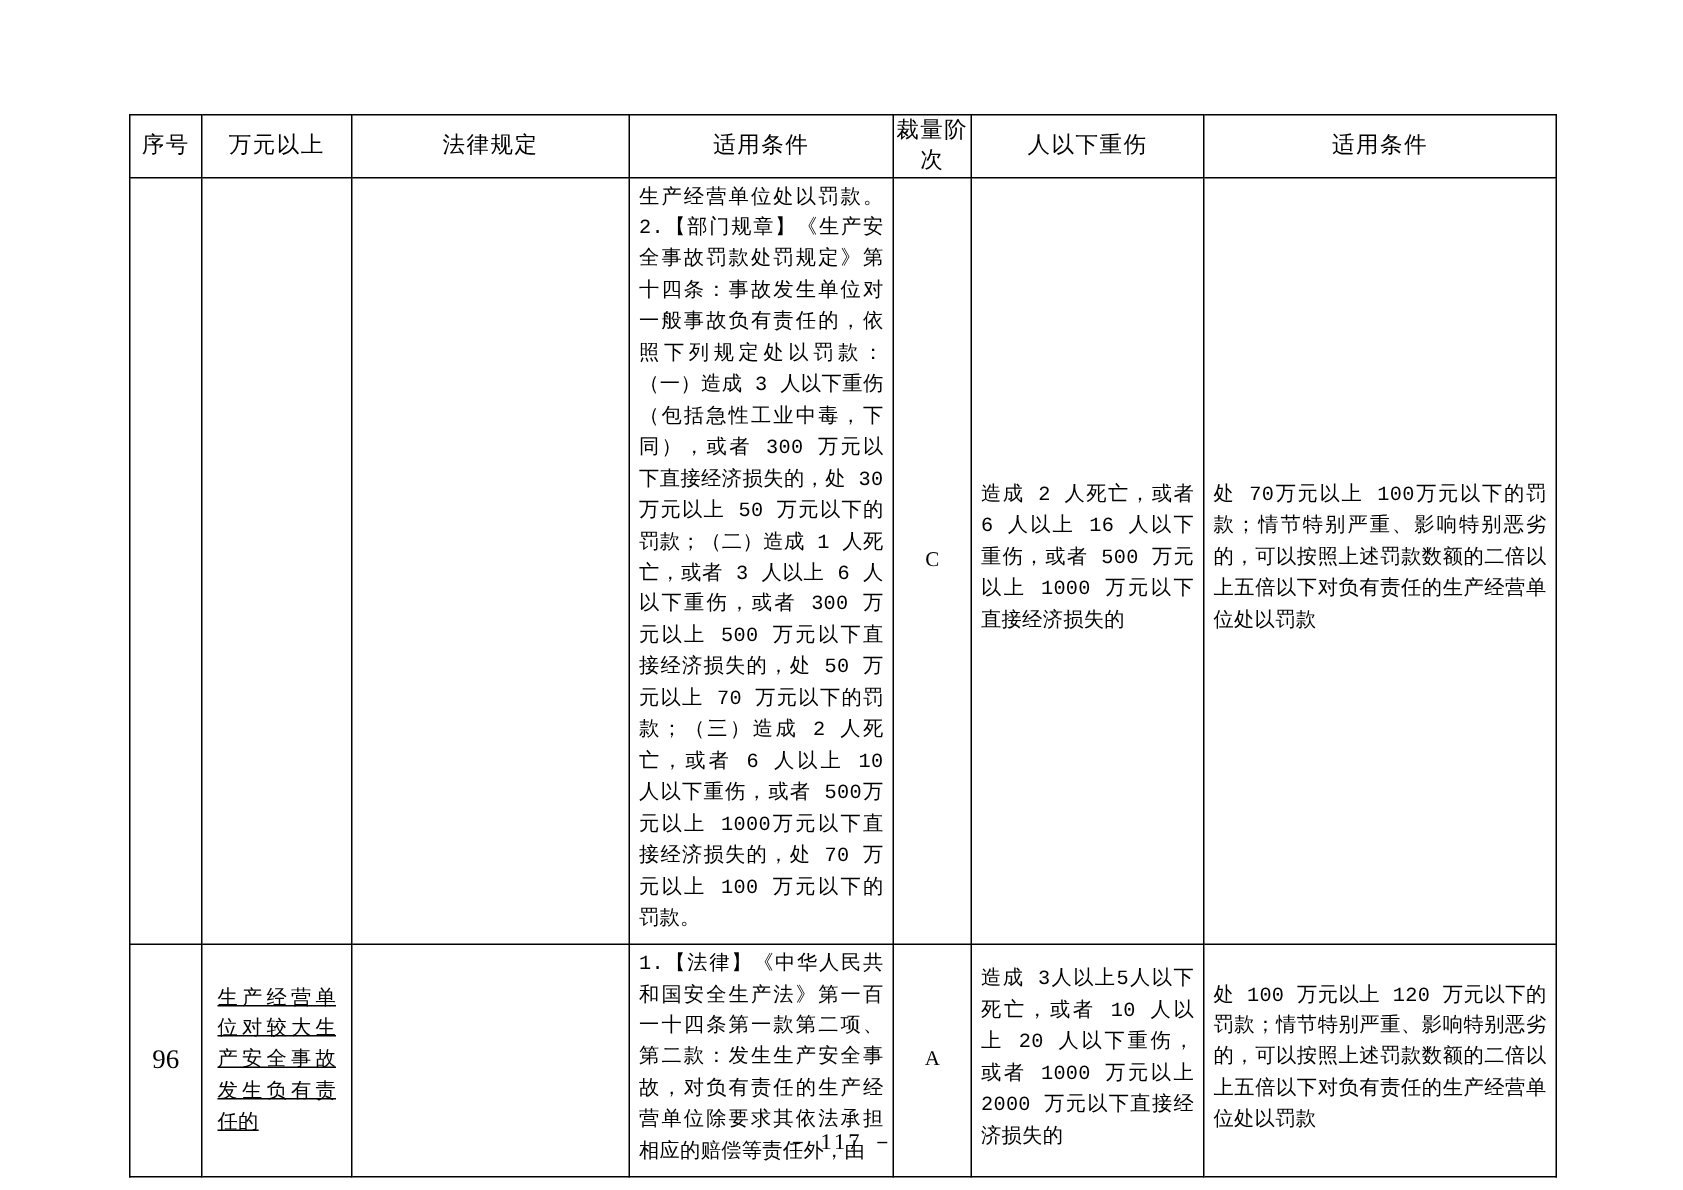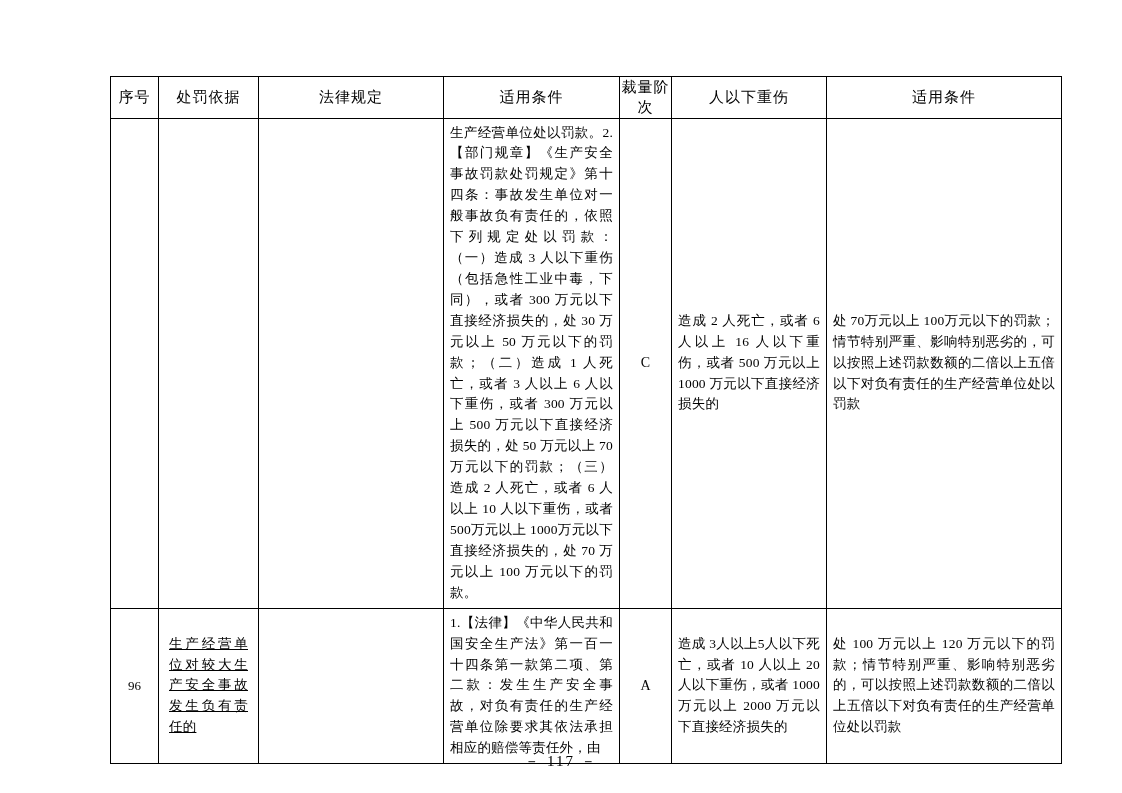--- a/index.html
+++ b/index.html
@@ -21,21 +21,20 @@
     width: 1122px;
     height: 793px;
   }
   table.doc-table {
     position: absolute;
     left: 86px;
     top: 76px;
     width: 951px;
     border-collapse: collapse;
     table-layout: fixed;
-    margin-left: 24px;
   }
   table.doc-table td, table.doc-table th {
     border: 1px solid #000000;
     padding: 0;
     vertical-align: middle;
     font-weight: normal;
   }
   .hdr-cell {
     text-align: center;
     font-size: 15px;
@@ -45,24 +44,25 @@
   }
   .cell-inner {
     padding: 4px 6px;
     font-size: 13.5px;
     line-height: 1.55;
     letter-spacing: 0.2px;
   }
   .just {
     text-align: justify;
     text-justify: inter-ideograph;
+    font-family: Liberation Mono, monospace;
   }
   .num-cell {
     text-align: center;
-    font-size: 13px;
+    font-size: 18px;
     vertical-align: middle;
   }
   .lvl-cell {
     text-align: center;
     font-size: 14px;
     font-family: "Liberation Serif", serif;
     vertical-align: middle;
   }
   .col-1 { width: 48px; }
   .col-2 { width: 100px; }
@@ -105,21 +105,21 @@
         <col class="col-2">
         <col class="col-3">
         <col class="col-4">
         <col class="col-5">
         <col class="col-6">
         <col class="col-7">
     </colgroup>
     <thead>
       <tr>
         <th class="hdr-cell">序号</th>
-        <th class="hdr-cell">处罚依据</th>
+        <th class="hdr-cell">万元以上</th>
         <th class="hdr-cell">法律规定</th>
         <th class="hdr-cell">适用条件</th>
         <th class="hdr-cell">裁量阶次</th>
         <th class="hdr-cell">人以下重伤</th>
         <th class="hdr-cell">适用条件</th>
       </tr>
     </thead>
     <tbody>
       <tr class="row-1">
         <td class="num-cell mid-v"></td>

